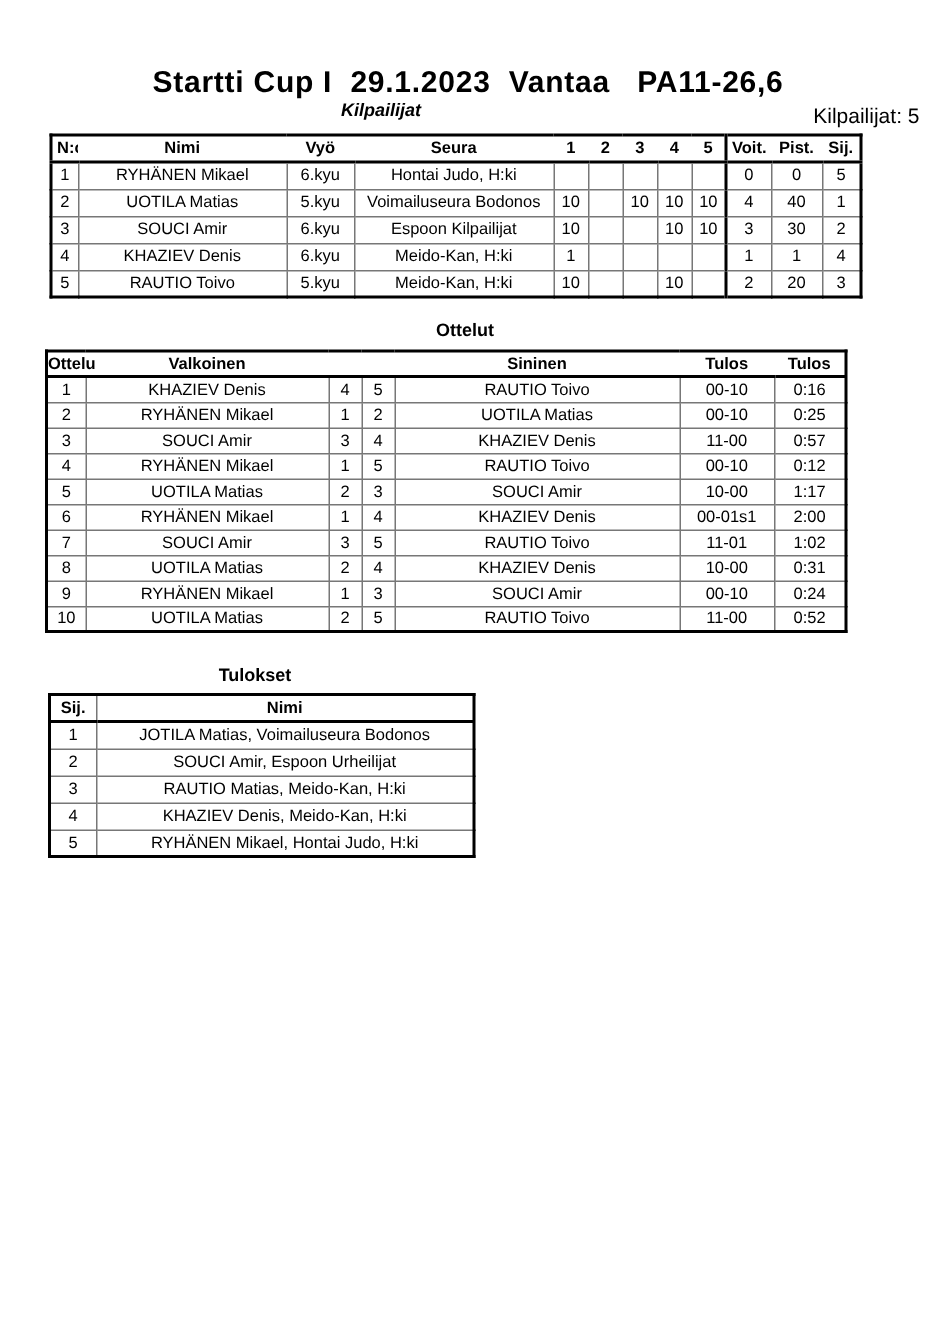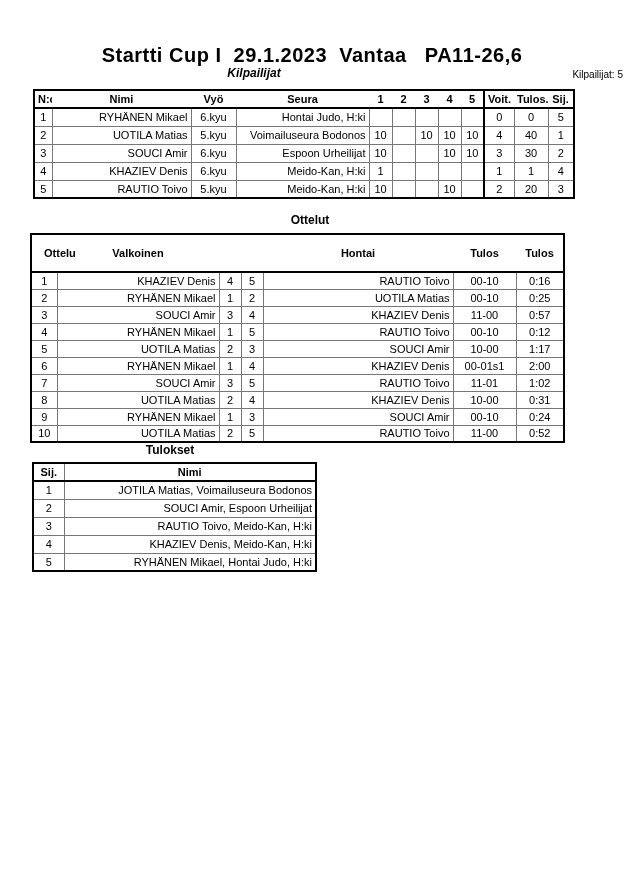--- a/index.html
+++ b/index.html
@@ -12,44 +12,44 @@
     font-size:20px; font-weight:bold; white-space:pre; letter-spacing:0.5px;
   }
   .section-label {
     position:absolute; transform:translateX(-50%);
     font-size:12px; font-weight:bold; white-space:nowrap;
   }
   #kilpailijat-label { top:66px; left:254px;font-style:italic; }
   #ottelut-label     { top:213px; left:310px; }
   #tulokset-label    { top:443px; left:170px; }
   .count-label {
-    position:absolute; top:69px; right:7px; font-size:10px; white-space:nowrap;
+    position:absolute; top:69px; right:17px; font-size:14px; white-space:nowrap;
   }
   table {
     position:absolute; border-collapse:collapse; table-layout:fixed;
     border:2px solid #000; background:#fff;
   }
   #kilpailijat-table { left:33px; top:89px;  width:540px; }
   #ottelut-table     { left:30px; top:233px; width:533px; }
   #tulokset-table    { left:32px; top:462px; width:283px; }
   td, th {
     font-size:11px; padding:0 3px; overflow:hidden; white-space:nowrap;
     height:18px; box-sizing:border-box;
   }
   td { border:1px solid #777; }
   th {
     border:none; border-bottom:2px solid #000;
     font-weight:bold; text-align:center;
   }
   #ottelut-table td, #ottelut-table th { height:17px; }
   .thick-left { border-left:2px solid #000 !important;text-align:right; }
   .bordered-header { border-left:1px solid #777; }
-  .align-left { text-align:right; }
+  .align-left { text-align:center; }
   .align-center { text-align:center; }
-  th.overflow-left { text-align:left; padding:12px; overflow:visible; }
+  th.overflow-left { text-align:left; padding:0; overflow:visible; }
 </style>
 </head>
 <body>
 
 <div class="page">
   <div class="main-title">Startti Cup I  29.1.2023  Vantaa   PA11-26,6</div>
 
   <div class="section-label" id="kilpailijat-label">Kilpailijat</div>
   <div class="count-label">Kilpailijat: 5</div>
   <table id="kilpailijat-table">
@@ -72,21 +72,21 @@
           <th>N:o</th>
           <th>Nimi</th>
           <th>Vyö</th>
           <th>Seura</th>
           <th>1</th>
           <th>2</th>
           <th>3</th>
           <th>4</th>
           <th>5</th>
           <th class="thick-left">Voit.</th>
-          <th>Tulos.</th>
+          <th>Pist.</th>
           <th>Sij.</th>
         </tr>
       </thead>
       <tbody>
         <tr>
           <td class="align-center">1</td>
           <td class="align-left">RYHÄNEN Mikael</td>
           <td class="align-center">6.kyu</td>
           <td class="align-left">Hontai Judo, H:ki</td>
           <td class="align-center"></td>
@@ -109,21 +109,21 @@
           <td class="align-center">10</td>
           <td class="align-center">10</td>
           <td class="align-center thick-left">4</td>
           <td class="align-center">40</td>
           <td class="align-center">1</td>
         </tr>
         <tr>
           <td class="align-center">3</td>
           <td class="align-left">SOUCI Amir</td>
           <td class="align-center">6.kyu</td>
-          <td class="align-left">Espoon Urheilijat</td>
+          <td class="align-left">Espoon Kilpailijat</td>
           <td class="align-center">10</td>
           <td class="align-center"></td>
           <td class="align-center"></td>
           <td class="align-center">10</td>
           <td class="align-center">10</td>
           <td class="align-center thick-left">3</td>
           <td class="align-center">30</td>
           <td class="align-center">2</td>
         </tr>
         <tr>
@@ -167,21 +167,21 @@
         <col style="width: 190px;">
         <col style="width: 63px;">
         <col style="width: 48px;">
       </colgroup>
       <thead>
         <tr>
           <th class="overflow-left">Ottelu</th>
           <th>Valkoinen</th>
           <th></th>
           <th></th>
-          <th>Hontai</th>
+          <th>Sininen</th>
           <th>Tulos</th>
           <th>Tulos</th>
         </tr>
       </thead>
       <tbody>
         <tr>
           <td class="align-center">1</td>
           <td class="align-left">KHAZIEV Denis</td>
           <td class="align-center">4</td>
           <td class="align-center">5</td>
@@ -289,21 +289,21 @@
         <tr>
           <td class="align-center">1</td>
           <td class="align-left">JOTILA Matias, Voimailuseura Bodonos</td>
         </tr>
         <tr>
           <td class="align-center">2</td>
           <td class="align-left">SOUCI Amir, Espoon Urheilijat</td>
         </tr>
         <tr>
           <td class="align-center">3</td>
-          <td class="align-left">RAUTIO Toivo, Meido-Kan, H:ki</td>
+          <td class="align-left">RAUTIO Matias, Meido-Kan, H:ki</td>
         </tr>
         <tr>
           <td class="align-center">4</td>
           <td class="align-left">KHAZIEV Denis, Meido-Kan, H:ki</td>
         </tr>
         <tr>
           <td class="align-center">5</td>
           <td class="align-left">RYHÄNEN Mikael, Hontai Judo, H:ki</td>
         </tr>
       </tbody>

